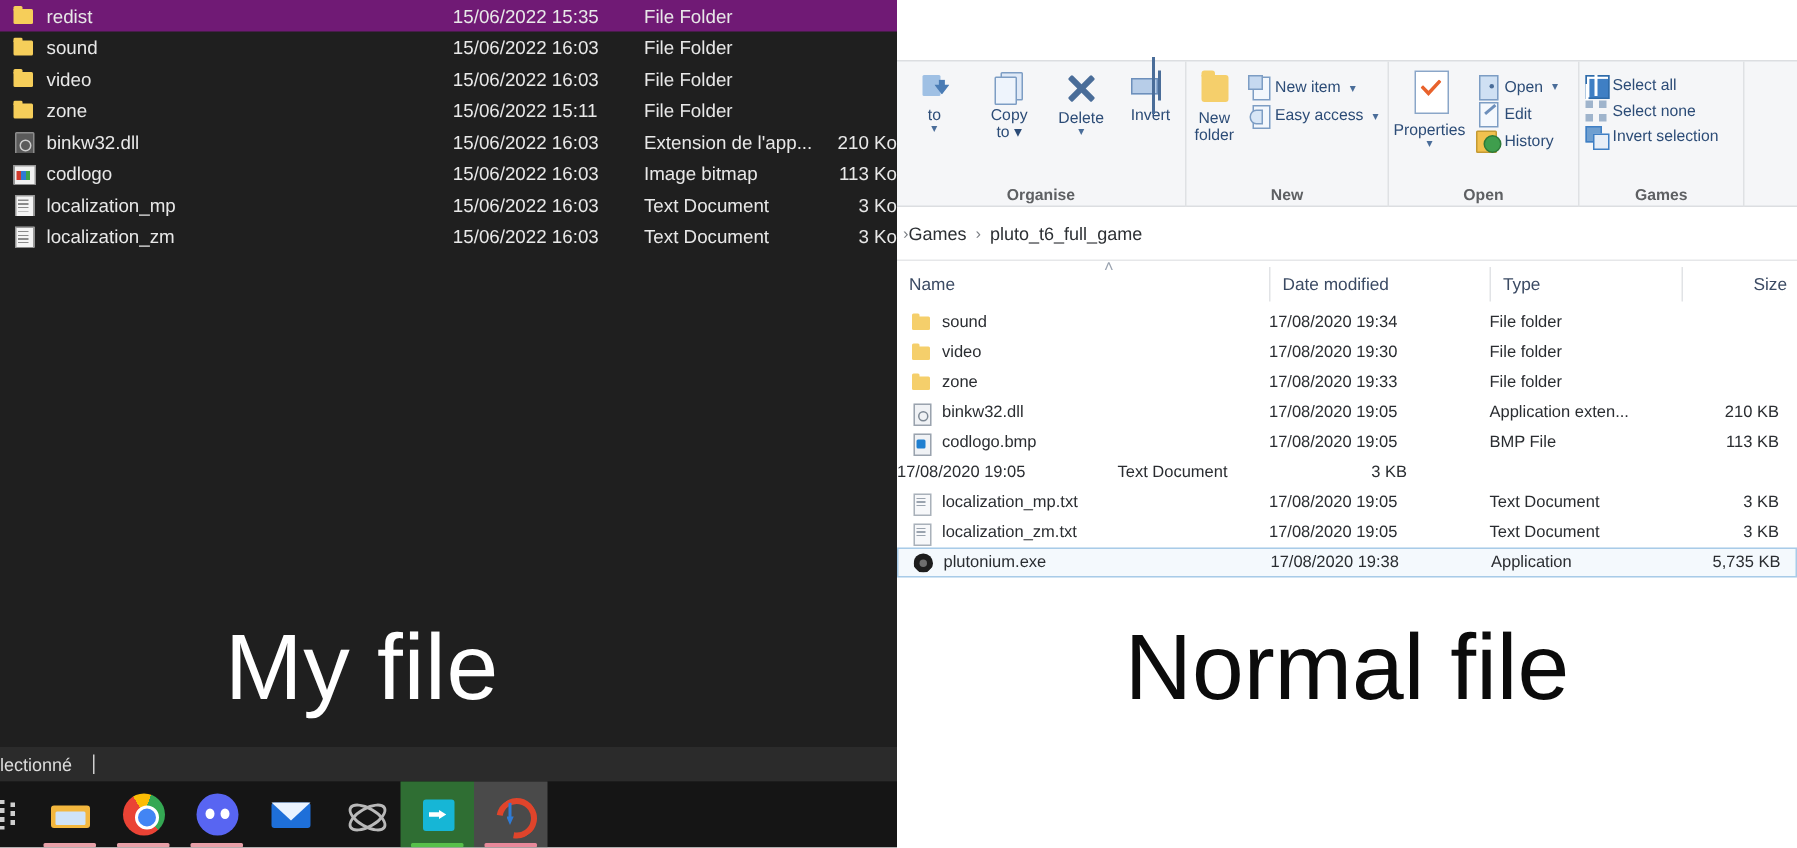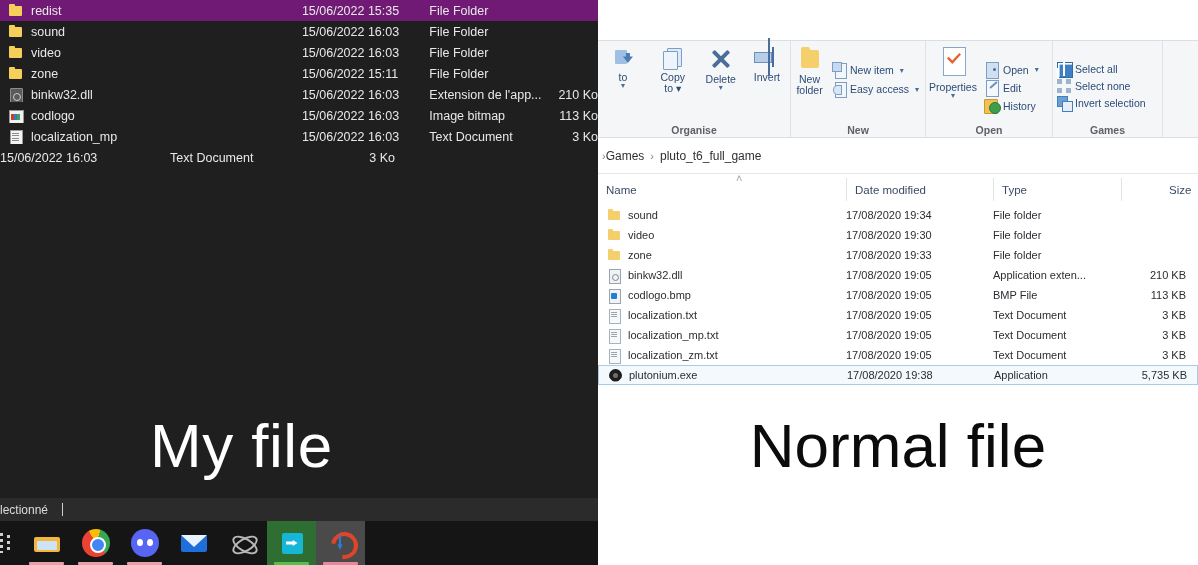--- a/index.html
+++ b/index.html
@@ -227,21 +227,21 @@
   .rgroup .glabel {
     position: absolute; bottom: 2px; left: 0; width: 100%;
     text-align: center; font-size: 10.5px; color: #5e6063; font-weight: bold;
   }
   .rbig {
     width: 54px; display: flex; flex-direction: column;
     align-items: center; justify-content: flex-start;
     font-size: 10.5px; color: #2c4c77; line-height: 11px; text-align: center;
   }
   .rbig .biglbl { margin-top: 2px; }
-  .rsmalls { display: flex; flex-direction: column; gap: 3px; padding: 4px 6px 0 4px; margin-top: 12px; }
+  .rsmalls { display: flex; flex-direction: column; gap: 3px; padding: 4px 6px 0 4px; }
   .rsmall {
     display: flex; align-items: center; gap: 4px;
     font-size: 10.5px; color: #2c4c77; white-space: nowrap;
   }
   .rrow { display: flex; align-items: flex-start; }
 
   
   .ri { position: relative; flex: 0 0 auto; }
   .ri-moveto, .ri-copyto { width:24px; height:24px; }
   .ri-copyto::before {
@@ -532,20 +532,24 @@
         <div class="drow">
           <div class="dname">
             <span class="ic ic-txt"></span>
             <span class="label">localization_mp</span>
           </div>
           <div class="ddate">15/06/2022 16:03</div>
           <div class="dtype">Text Document</div>
           <div class="dsize">3 Ko</div>
         </div>
         <div class="drow">
+          <div class="dname">
+            <span class="ic ic-txt"></span>
+            <span class="label">localization_zm</span>
+          </div>
           <div class="ddate">15/06/2022 16:03</div>
           <div class="dtype">Text Document</div>
           <div class="dsize">3 Ko</div>
         </div>
       </div>
 
     <div id="left-caption" class="shifted">My file</div>
 
     <div id="dark-statusbar">
       <span class="st-text">lectionné</span>
@@ -751,24 +755,20 @@
         <div class="lrow">
           <div class="lname">
             <span class="lic lic-bmp"></span>
             <span class="label">codlogo.bmp</span>
           </div>
           <div class="ldate">17/08/2020 19:05</div>
           <div class="ltype">BMP File</div>
           <div class="lsize">113 KB</div>
         </div>
         <div class="lrow">
-          <div class="lname">
-            <span class="lic lic-txt"></span>
-            <span class="label">localization.txt</span>
-          </div>
           <div class="ldate">17/08/2020 19:05</div>
           <div class="ltype">Text Document</div>
           <div class="lsize">3 KB</div>
         </div>
         <div class="lrow">
           <div class="lname">
             <span class="lic lic-txt"></span>
             <span class="label">localization_mp.txt</span>
           </div>
           <div class="ldate">17/08/2020 19:05</div>

